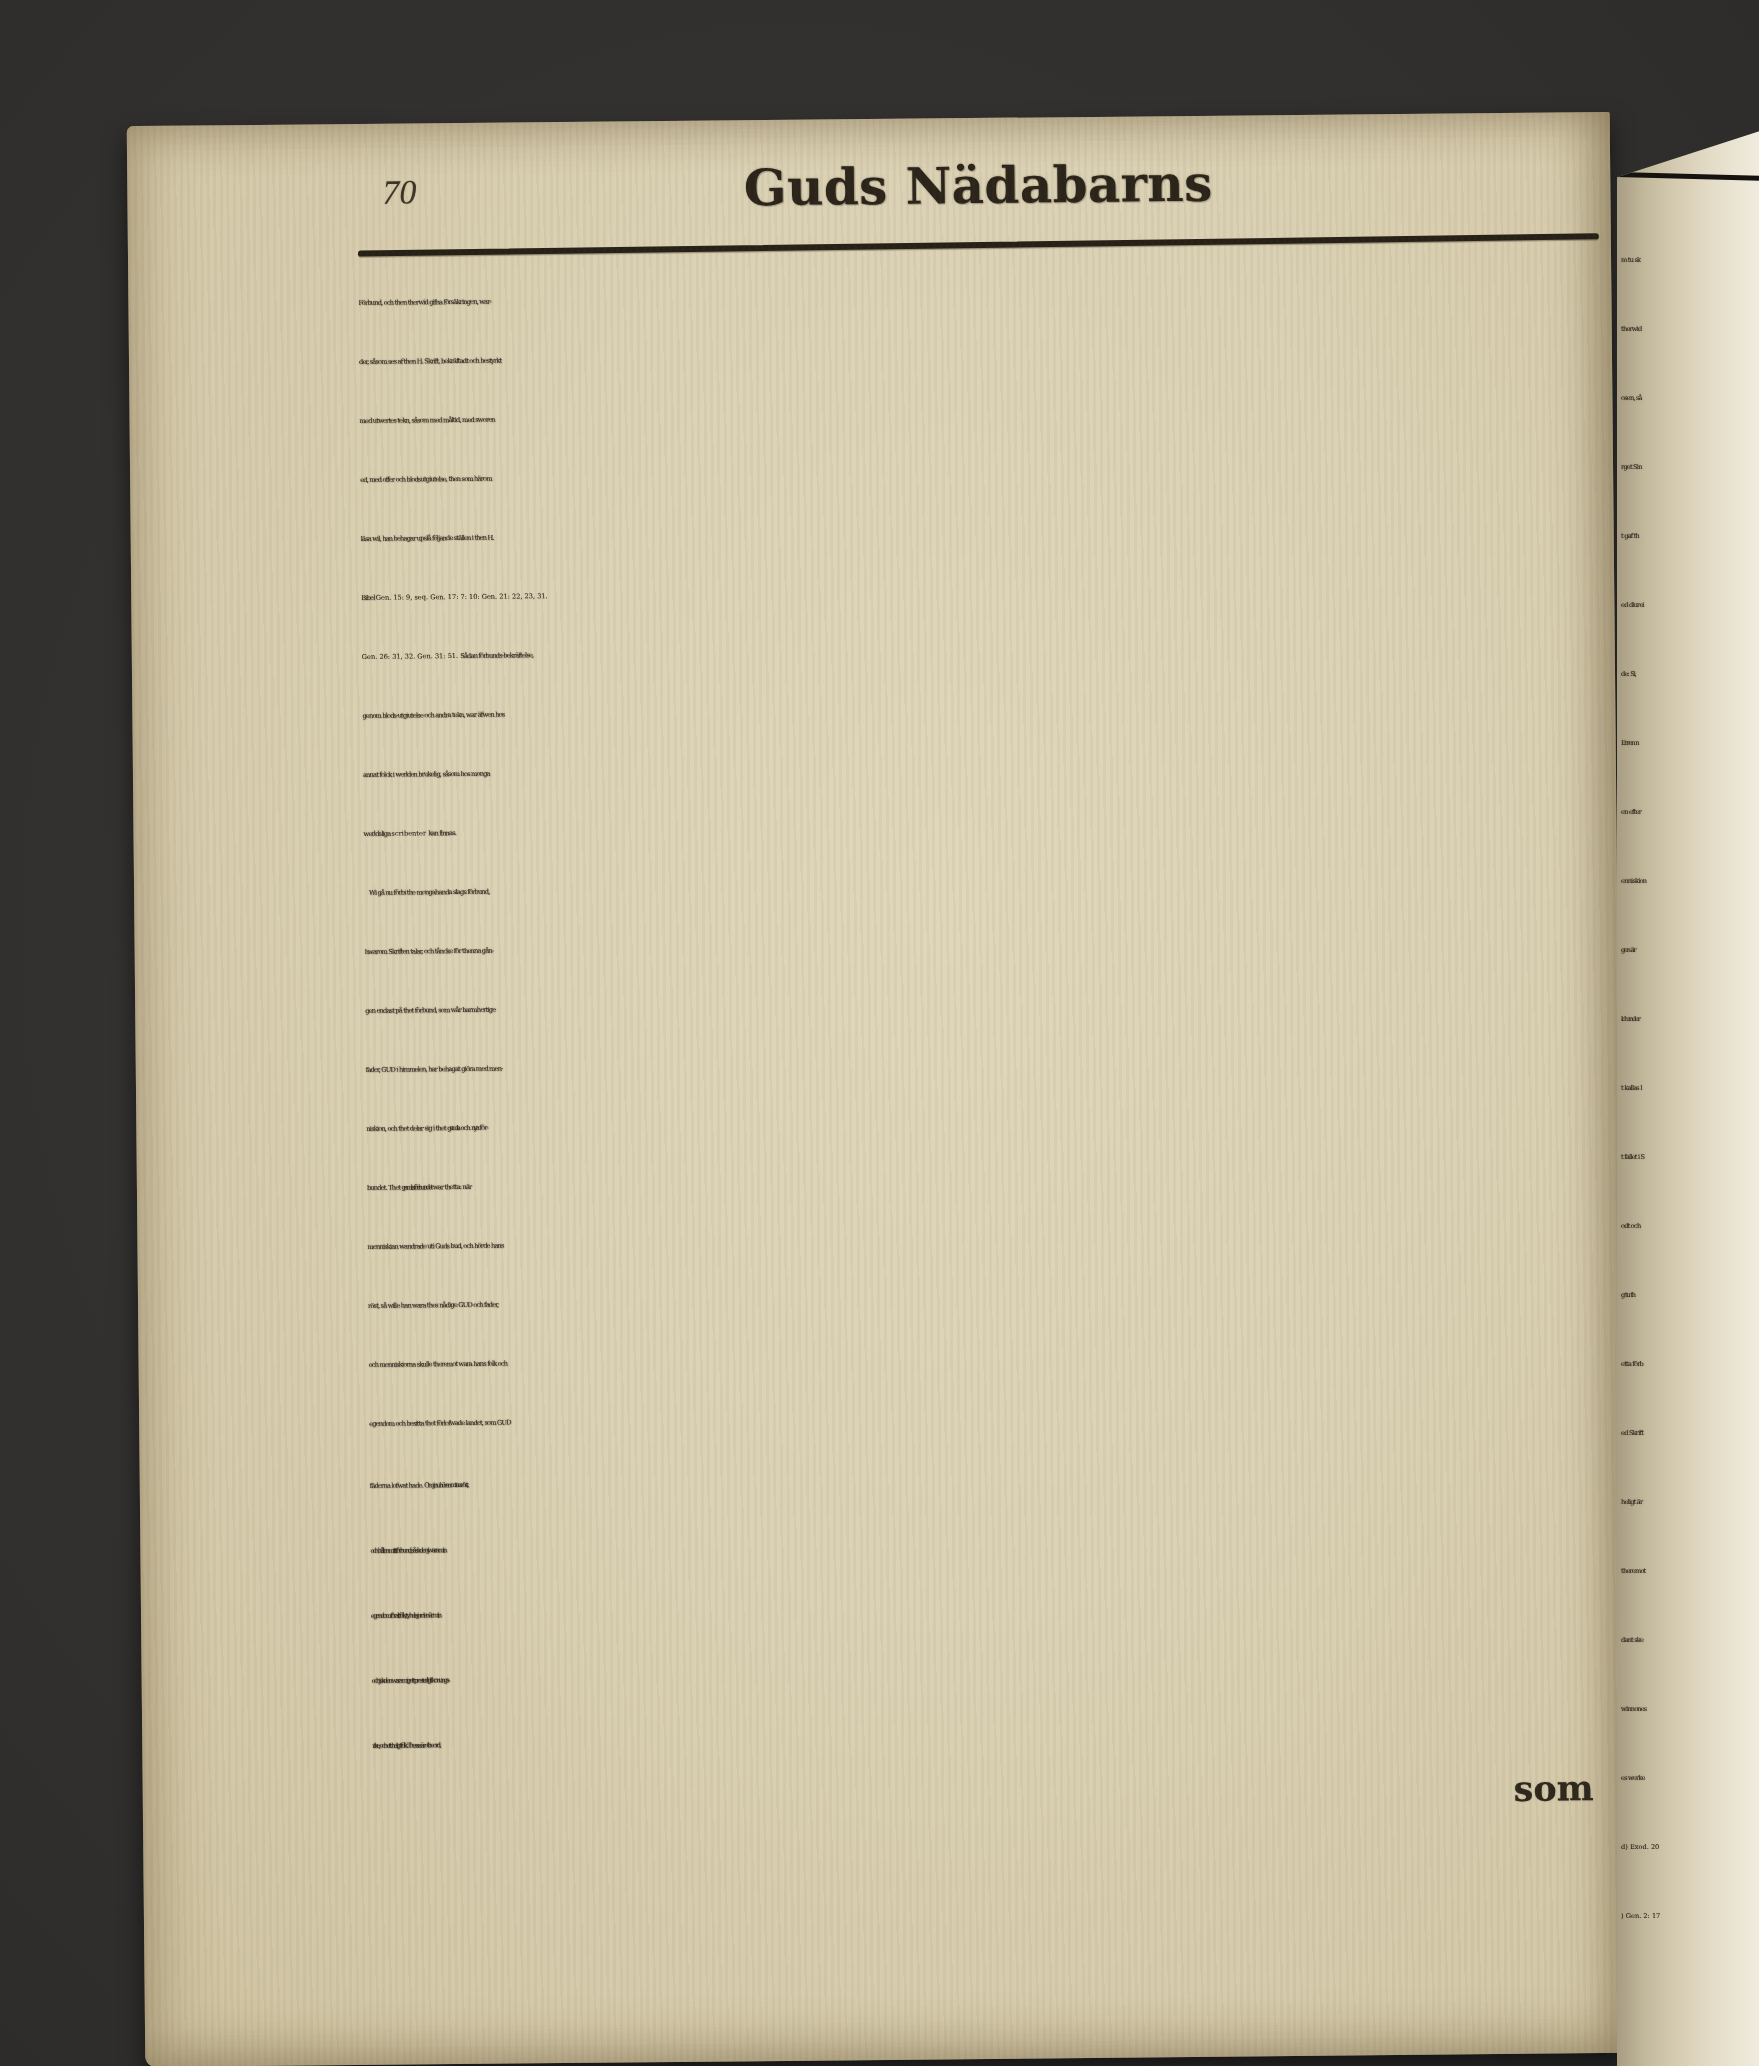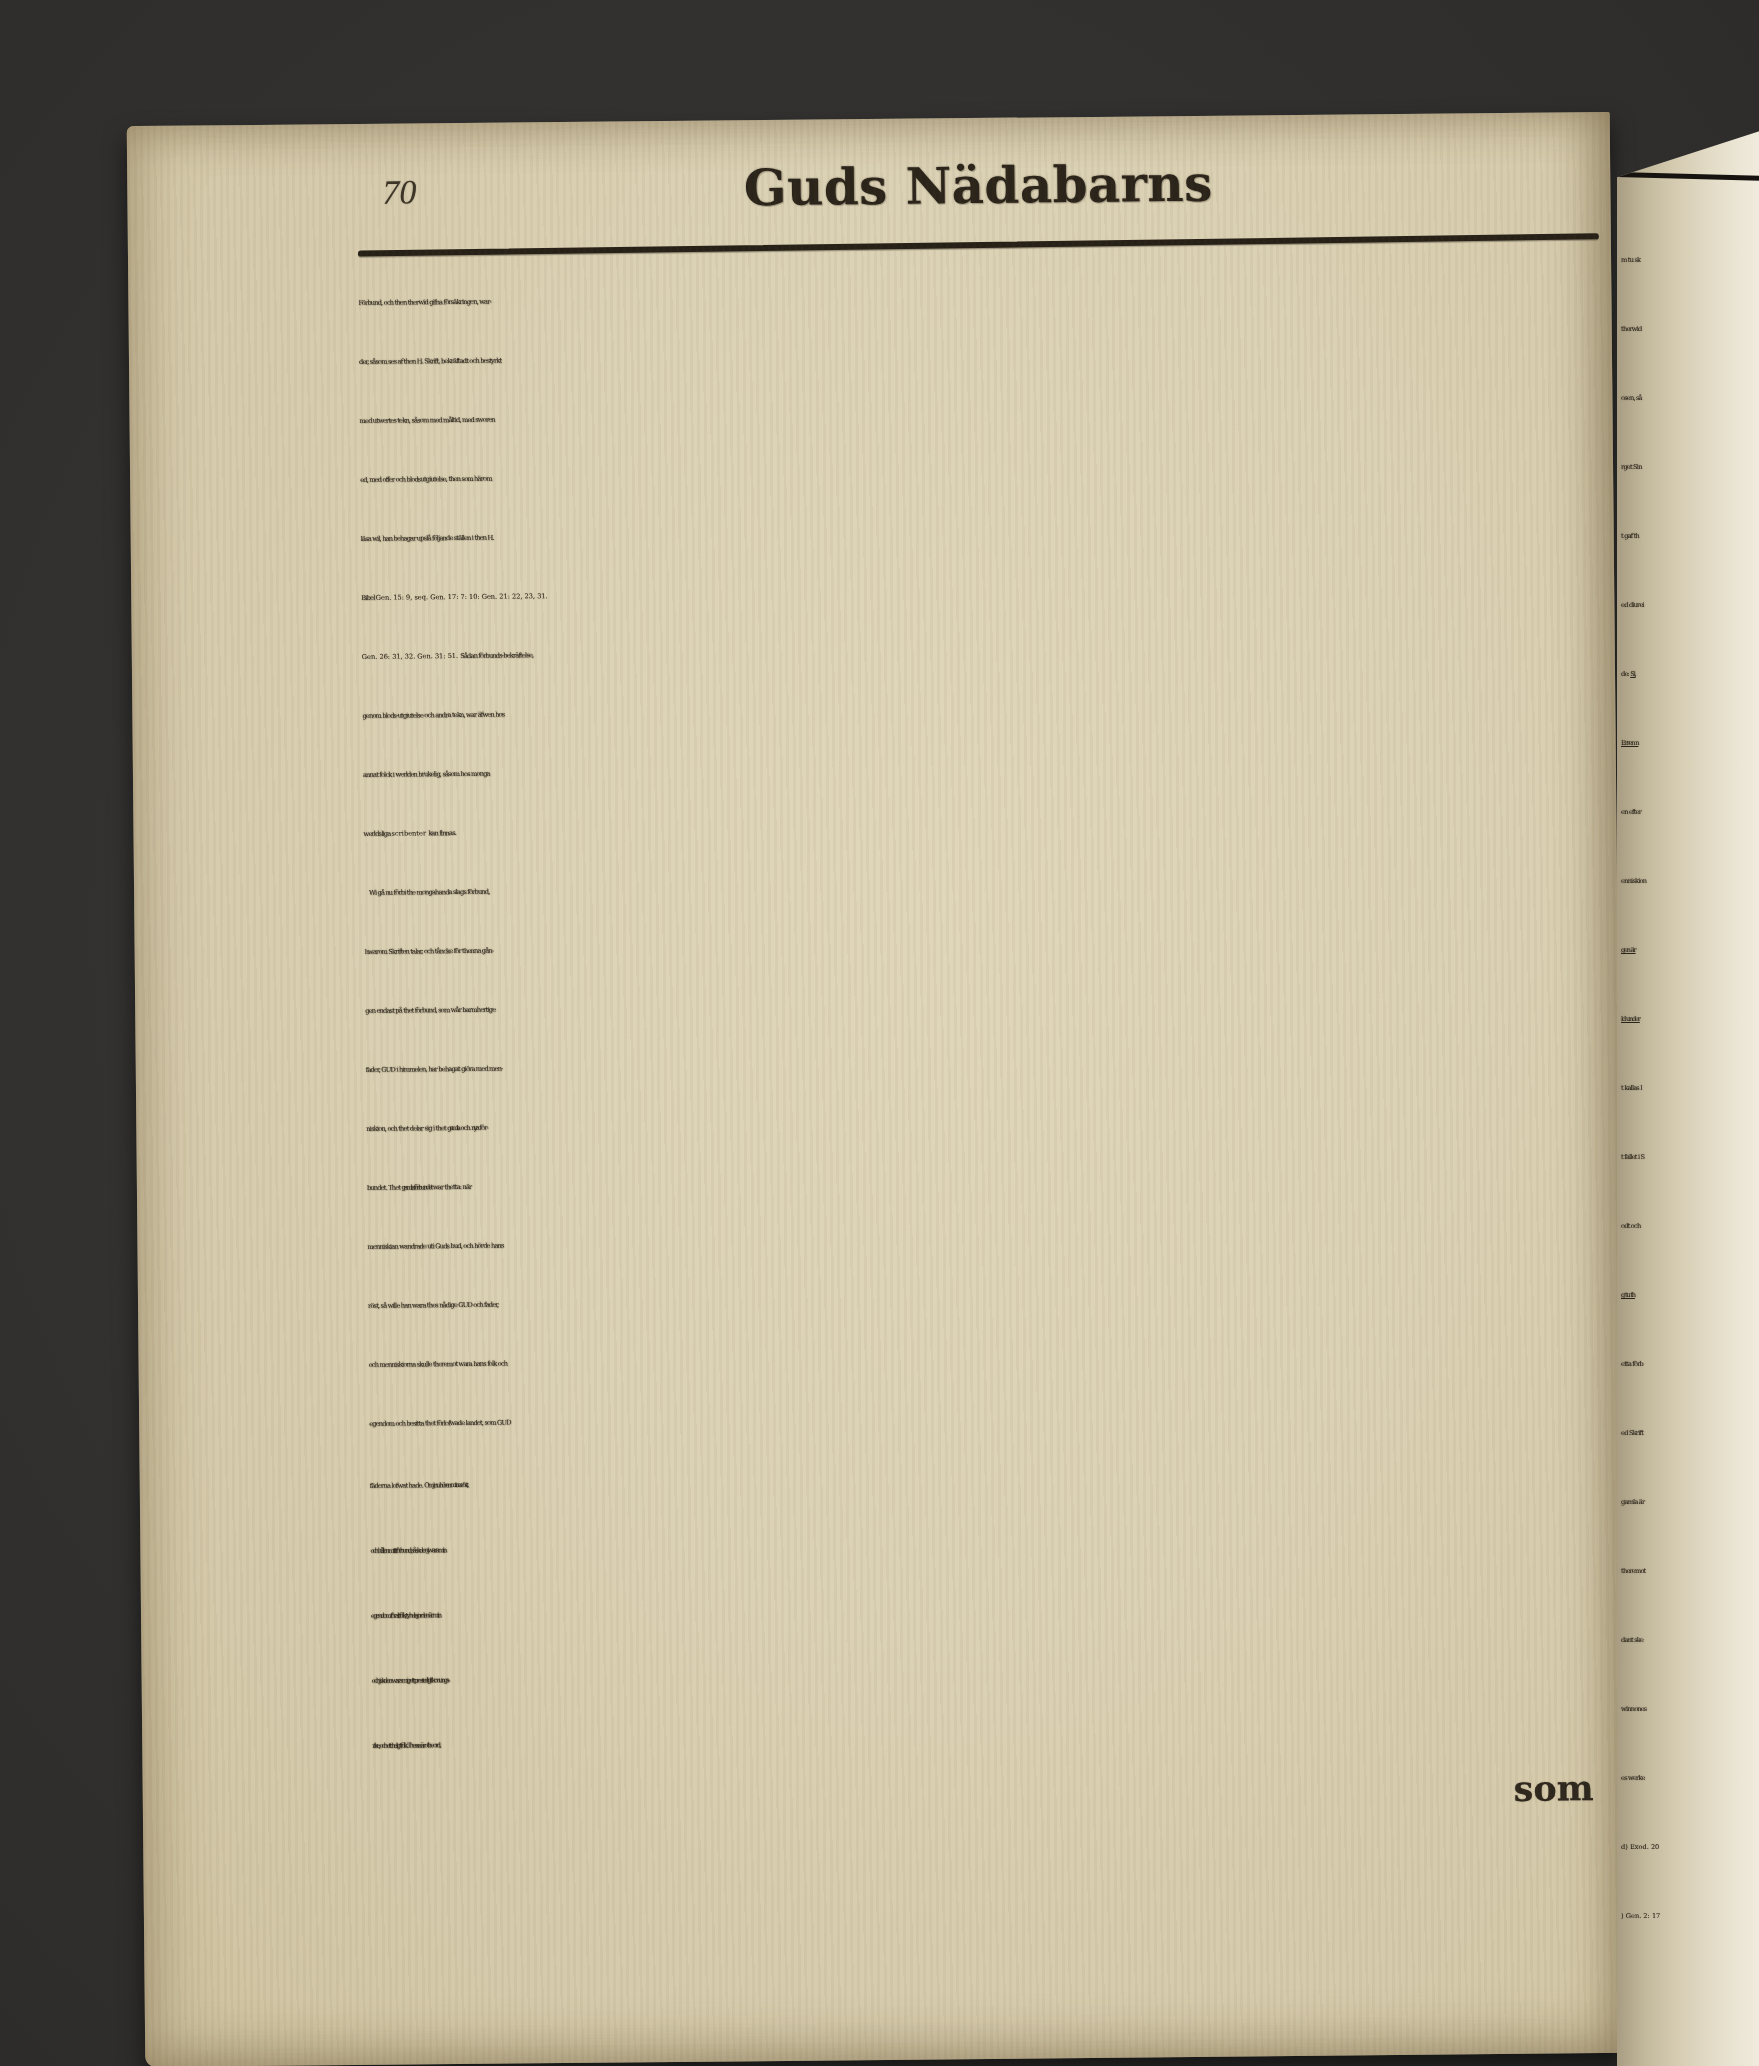--- a/index.html
+++ b/index.html
@@ -52,21 +52,21 @@
     clip-path:polygon(0 2.7%, 100% 0.4%, 100% 100%, 22% 99.2%, 0 97.6%);
     box-shadow:0 18.6px 29px rgba(45,32,18,.8), -2.5px 0 7.4px rgba(0,0,0,.45);
     overflow:hidden;color:#2b241a;}
   .rp-top-edge{position:absolute;top:49px;left:-4.1px;width:120%;height:5px;
     background:#15120f;transform:rotate(1.5deg);transform-origin:left top;}
   .rp-lines{position:absolute;left:4.1px;top:103px;}
   .rline{white-space:nowrap;line-height:69px;}
   .rseg-f{font:700 41px/inherit "DejaVu Serif",serif;letter-spacing:-0.8px;
     text-shadow:0 0 1.2px rgba(43,36,26,.5);}
   .rseg-b{font:700 53px/inherit "DejaVu Serif",serif;letter-spacing:-1.2px;
-    text-shadow:0 0 1.2px rgba(43,36,26,.55);text-decoration:underline;}
+    text-shadow:0 0 1.2px rgba(43,36,26,.55);}
   .rseg-a{font:400 31px/inherit "Liberation Serif",serif;
     text-shadow:0 0 0.8px rgba(43,36,26,.4);}
 </style>
 </head>
 <body>
 
 <div class="stage">
 
   <div class="page-left">
     <div class="page-no">70</div>
@@ -119,21 +119,21 @@
         <div class="rline"><span class="rseg-f">en efter</span></div>
         <div class="rline"><span class="rseg-f">enniskion</span></div>
         <div class="rline"><span class="rseg-b">gen är</span></div>
         <div class="rline"><span class="rseg-b">ld under</span></div>
         <div class="rline"><span class="rseg-f">t kallas l</span></div>
         <div class="rline"><span class="rseg-f">t fallet i S</span></div>
         <div class="rline"><span class="rseg-f">odt och</span></div>
         <div class="rline"><span class="rseg-b">g tu th</span></div>
         <div class="rline"><span class="rseg-f">etta förb</span></div>
         <div class="rline"><span class="rseg-f">ed Skrift</span></div>
-        <div class="rline"><span class="rseg-f">gamla är</span></div>
+        <div class="rline"><span class="rseg-f">heligt är</span></div>
         <div class="rline"><span class="rseg-f">theremot</span></div>
         <div class="rline"><span class="rseg-f">dant ske</span></div>
         <div class="rline"><span class="rseg-f">winnones</span></div>
         <div class="rline"><span class="rseg-f">es werke</span></div>
         <div class="rline"><span class="rseg-a">d) Exod. 20</span></div>
         <div class="rline"><span class="rseg-a">) Gen. 2: 17</span></div>
       </div>
   </div>
 
 </div>

